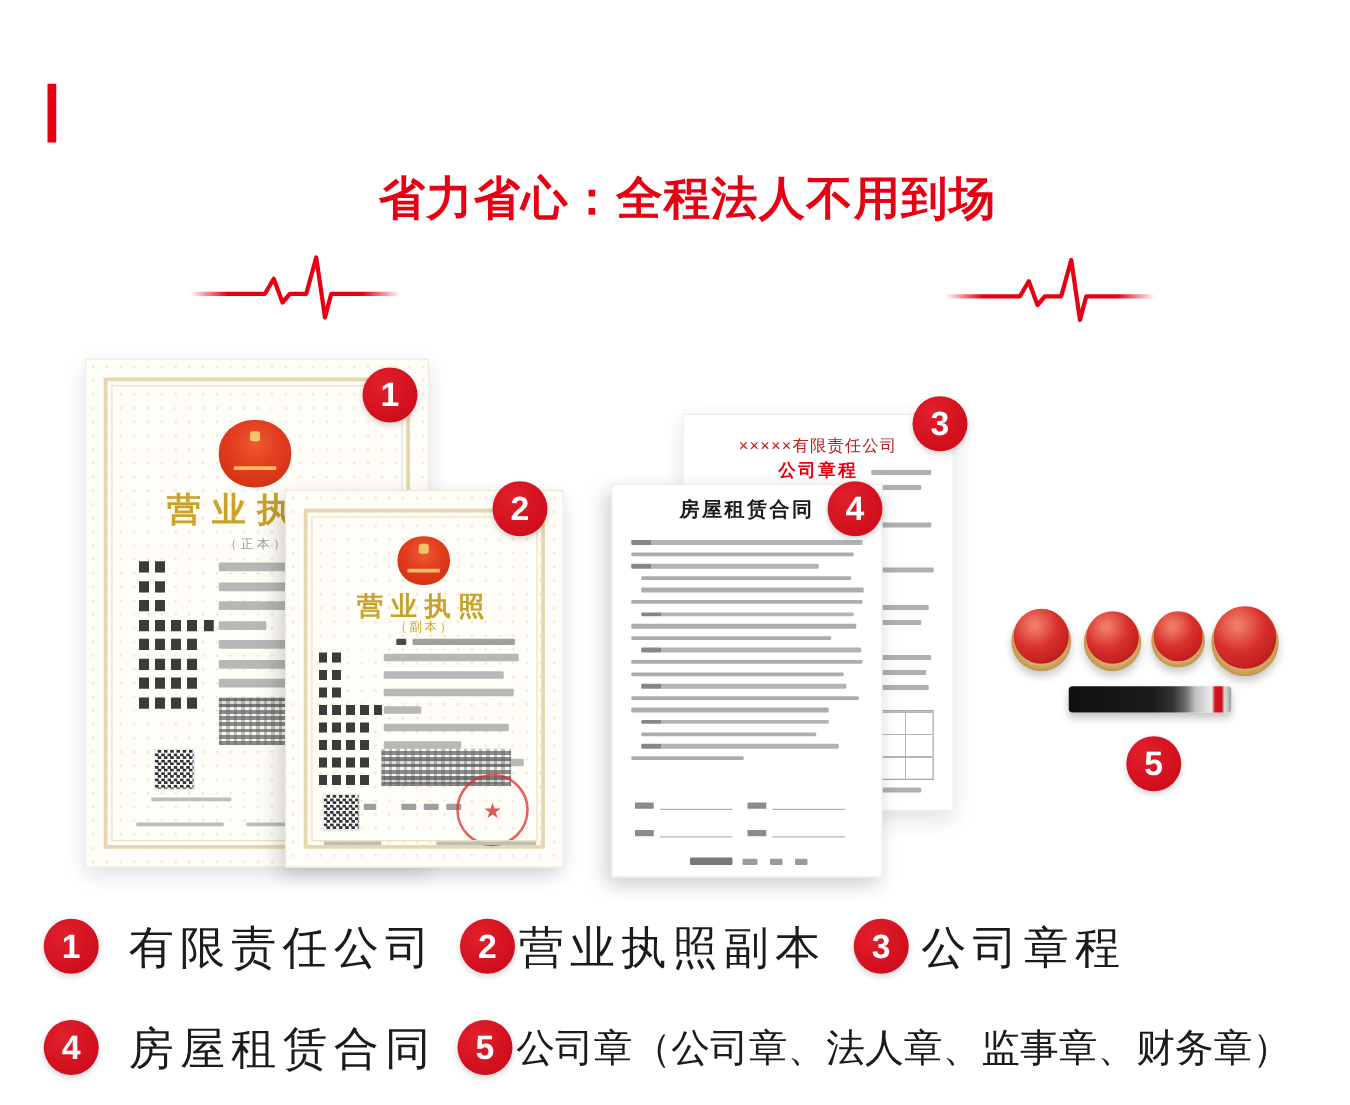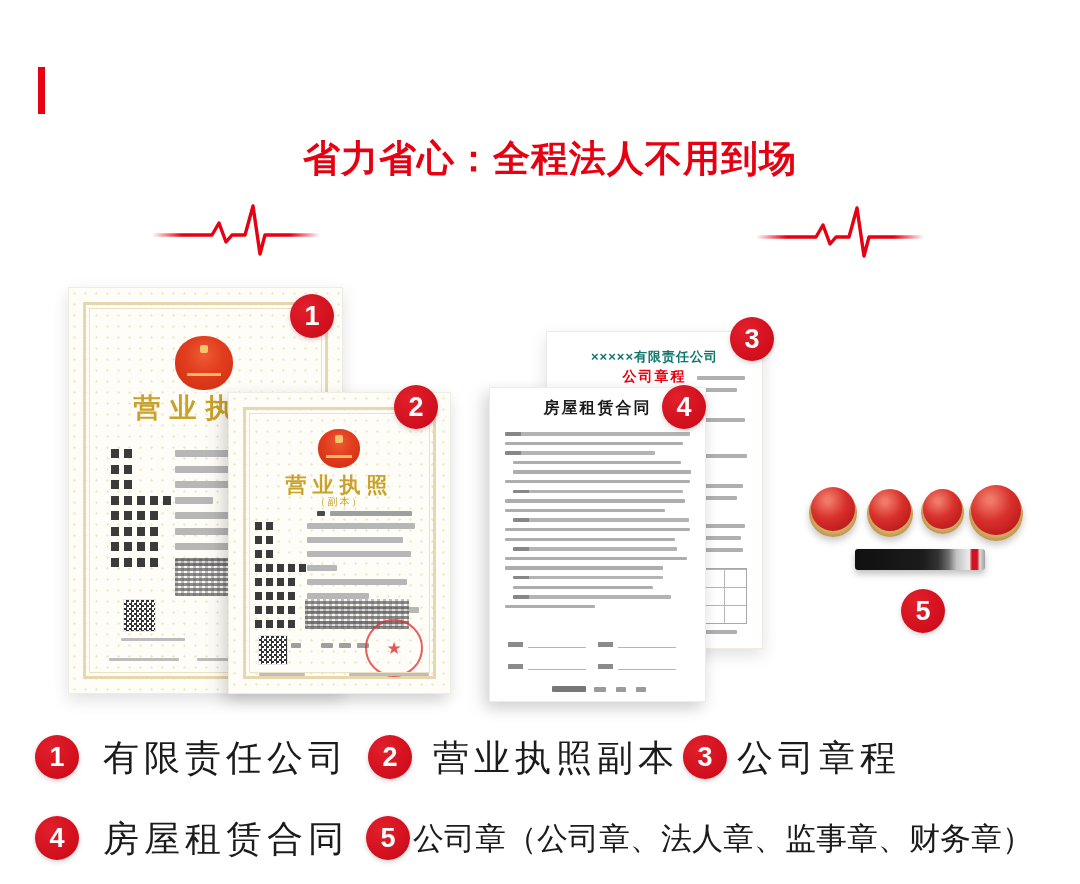--- a/index.html
+++ b/index.html
@@ -68,21 +68,21 @@
   .qr{position:absolute;background:conic-gradient(from 0deg,#333 25%,#fff 0 50%,#333 0 75%,#fff 0);
       background-size:5px 5px;outline:1px solid #e6e6e6;}
   .tiny-bar{position:absolute;height:3px;background:#bdbdbd;border-radius:1px;}
 
   .red-seal{position:absolute;border:2.5px solid rgba(219,45,45,.75);border-radius:50%;
             display:flex;align-items:center;justify-content:center;}
   .red-seal .star{color:rgba(219,45,45,.8);font-size:17px;line-height:1;}
 
   
   .doc-head{position:absolute;left:0;width:100%;text-align:center;margin:0;white-space:nowrap;}
-  .doc3 .company{top:16px;font-size:13px;font-weight:bold;color:#0f766e;letter-spacing:1px;}
+  .doc3 .company{top:16px;font-size:13px;font-weight:normal;color:#b91c1c;letter-spacing:1px;}
   .doc3 .charter{top:36px;font-size:14px;font-weight:bold;color:#e60012;letter-spacing:2px;}
   .doc4 .contract-title{top:10px;font-size:16px;font-weight:bold;color:#1a1a1a;letter-spacing:2px;}
   .sbar{position:absolute;height:4px;background:#b0b0b0;border-radius:1px;}
   .mtable{position:absolute;border:1px solid #a8a8a8;
       background:repeating-linear-gradient(0deg,transparent 0 17px,#b5b5b5 17px 18px),
                  linear-gradient(90deg,transparent 0 30px,#b5b5b5 30px 31px,transparent 31px 100%);}
   .clines{position:absolute;left:15px;top:44px;width:186px;}
   .cline{height:3.5px;background:#adadad;border-radius:1px;margin-bottom:6.1px;}
   .cline.lead{background:linear-gradient(90deg,#878787 0 16px,#b3b3b3 16px);}
   .sig{position:absolute;height:8px;}
@@ -138,20 +138,21 @@
       <stop offset="0.82" stop-color="#e60012" stop-opacity="1"></stop>
       <stop offset="1" stop-color="#e60012" stop-opacity="0"></stop>
     </linearGradient>
       </defs>
     <path d="M2,38 H62 L69,26 L76,45 L82,38 H95 L103,9 L110,57 L115,38 H170" fill="none" stroke="url(#gR)" stroke-width="3.4" stroke-linejoin="round"></path>
   </svg>
 
   <div class="doc license doc1">
     <div class="emblem"></div>
     <div class="gold-title">营业执照</div>
+    <div class="type-label">（正本）</div>
     <div class="frows">
       <div class="frow">
           <i class="lbl" style="width:21px"></i>
           <i class="val" style="width:105px"></i>
         </div>
       <div class="frow">
           <i class="lbl" style="width:21px"></i>
           <i class="val" style="width:82px"></i>
         </div>
       <div class="frow">
@@ -319,21 +320,21 @@
   <div class="badge" style="left:290px;top:294px">1</div>
   <div class="badge" style="left:394px;top:385px">2</div>
   <div class="badge" style="left:730px;top:317px">3</div>
   <div class="badge" style="left:662px;top:385px">4</div>
   <div class="badge" style="left:901px;top:589px">5</div>
 
   <div>
     <div class="badge" style="left:35px;top:735px">1</div>
     <div class="lg-lbl" style="left:103px;top:735px">有限责任公司</div>
     <div class="badge" style="left:368px;top:735px">2</div>
-    <div class="lg-lbl" style="left:433px;top:735px">营业执照副本</div>
+    <div class="lg-lbl" style="left:415px;top:735px">营业执照副本</div>
     <div class="badge" style="left:683px;top:735px">3</div>
     <div class="lg-lbl" style="left:737px;top:735px">公司章程</div>
 
     <div class="badge" style="left:35px;top:816px">4</div>
     <div class="lg-lbl" style="left:103px;top:816px">房屋租赁合同</div>
     <div class="badge" style="left:366px;top:816px">5</div>
     <div class="lg-lbl long" style="left:413px;top:816px">公司章（公司章、法人章、监事章、财务章）</div>
   </div>
 
 </div>

